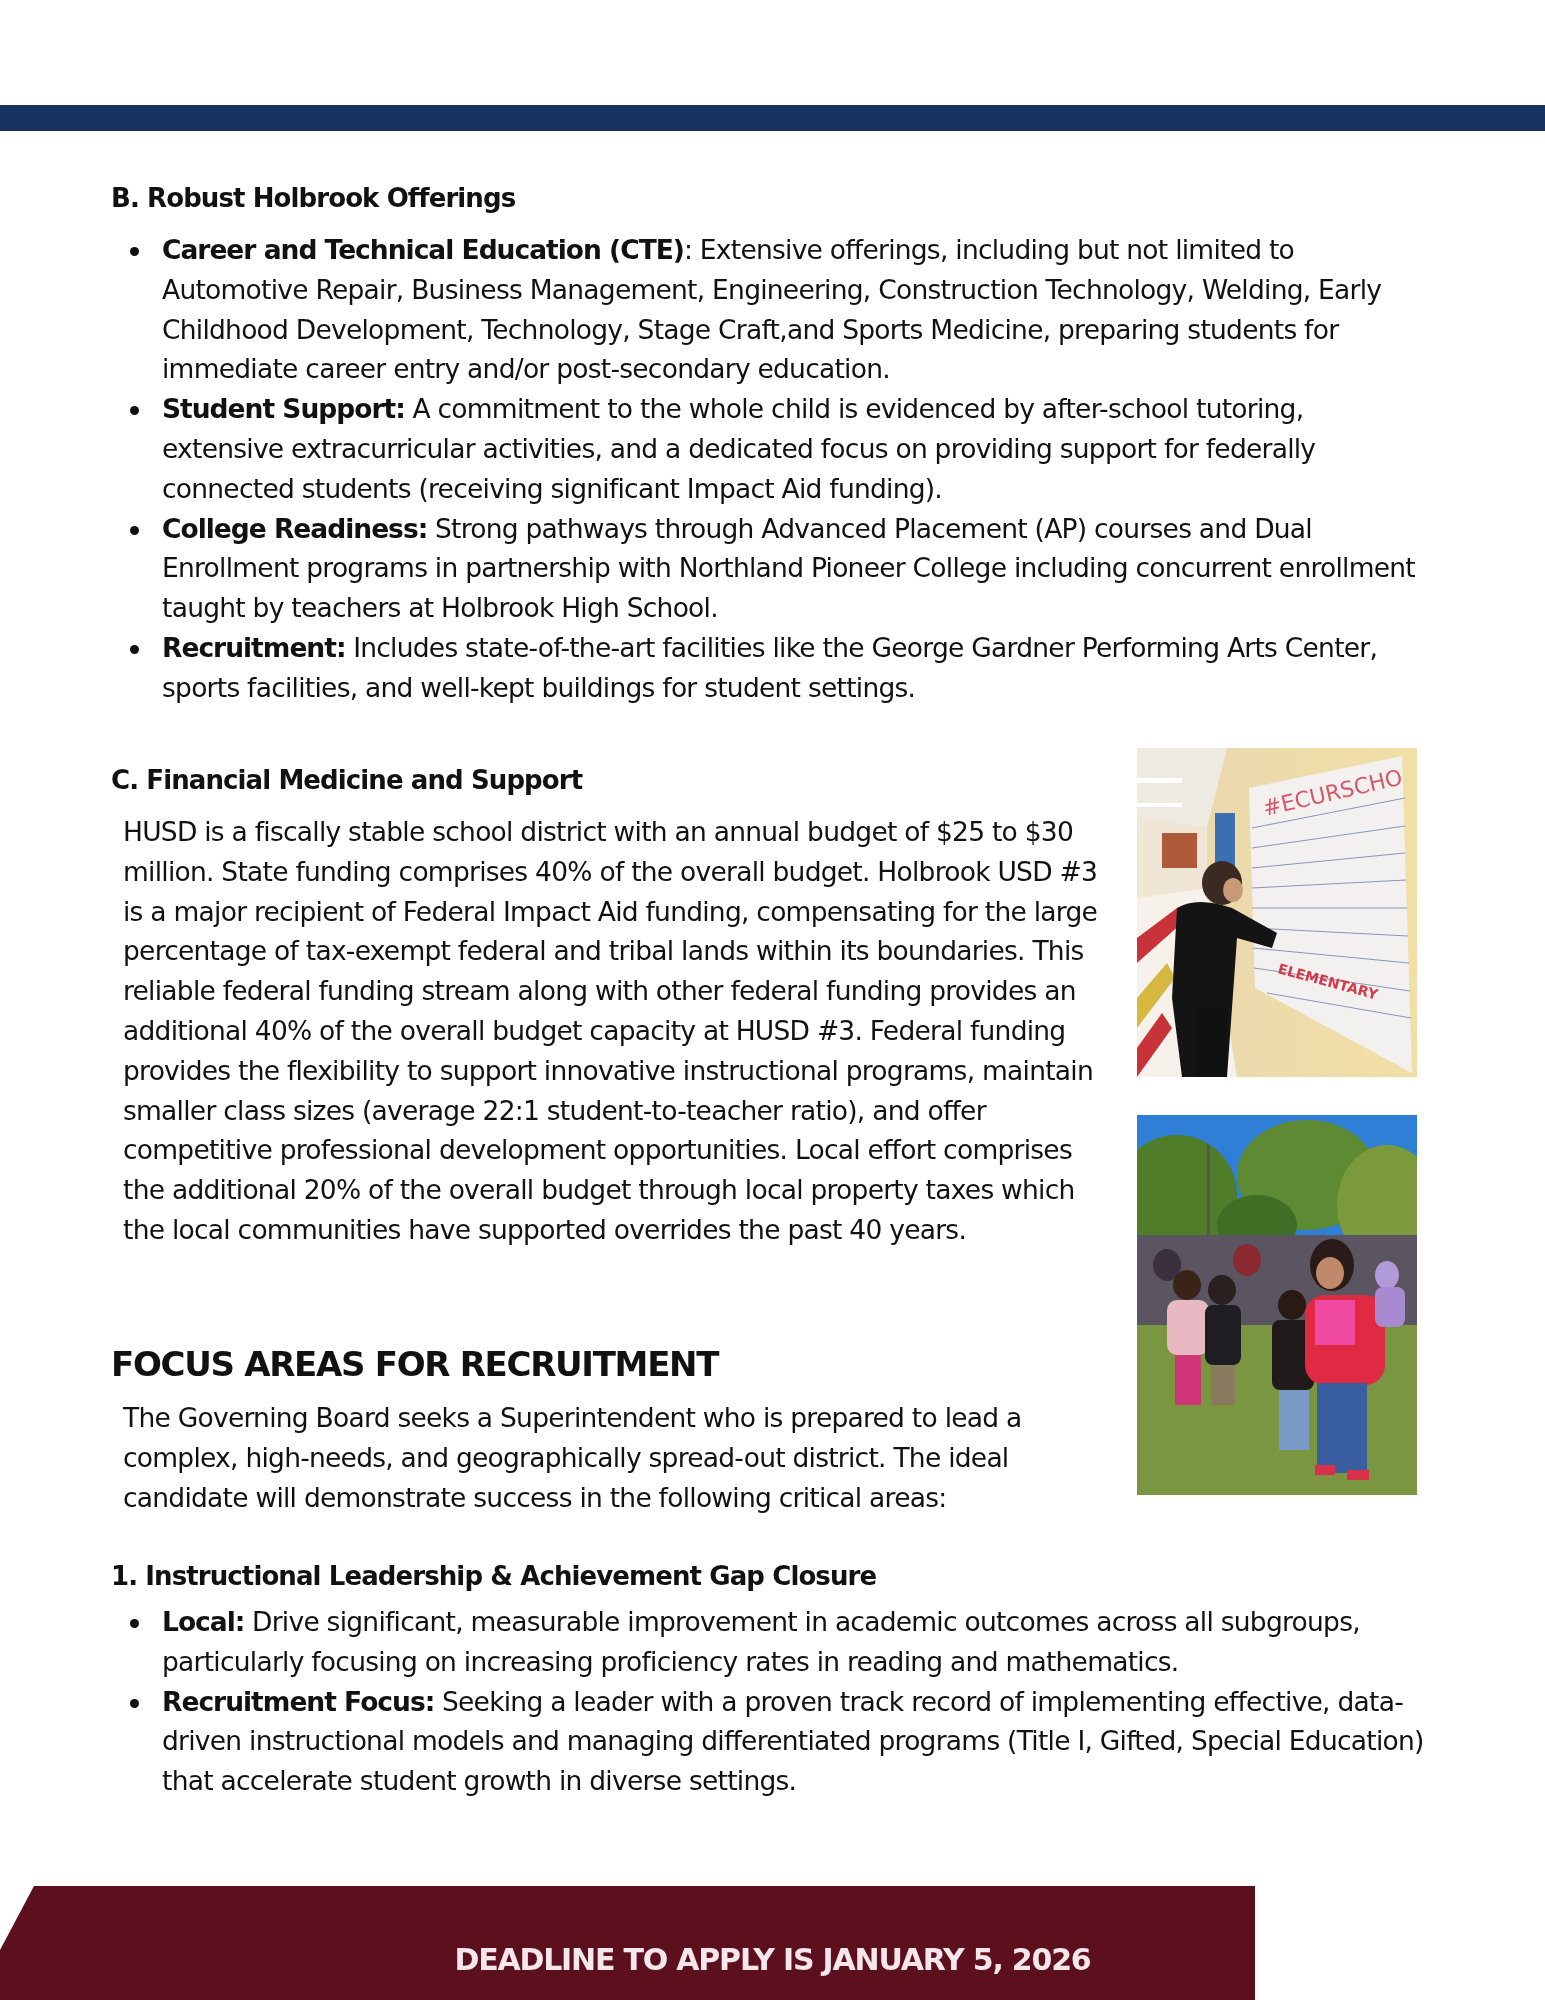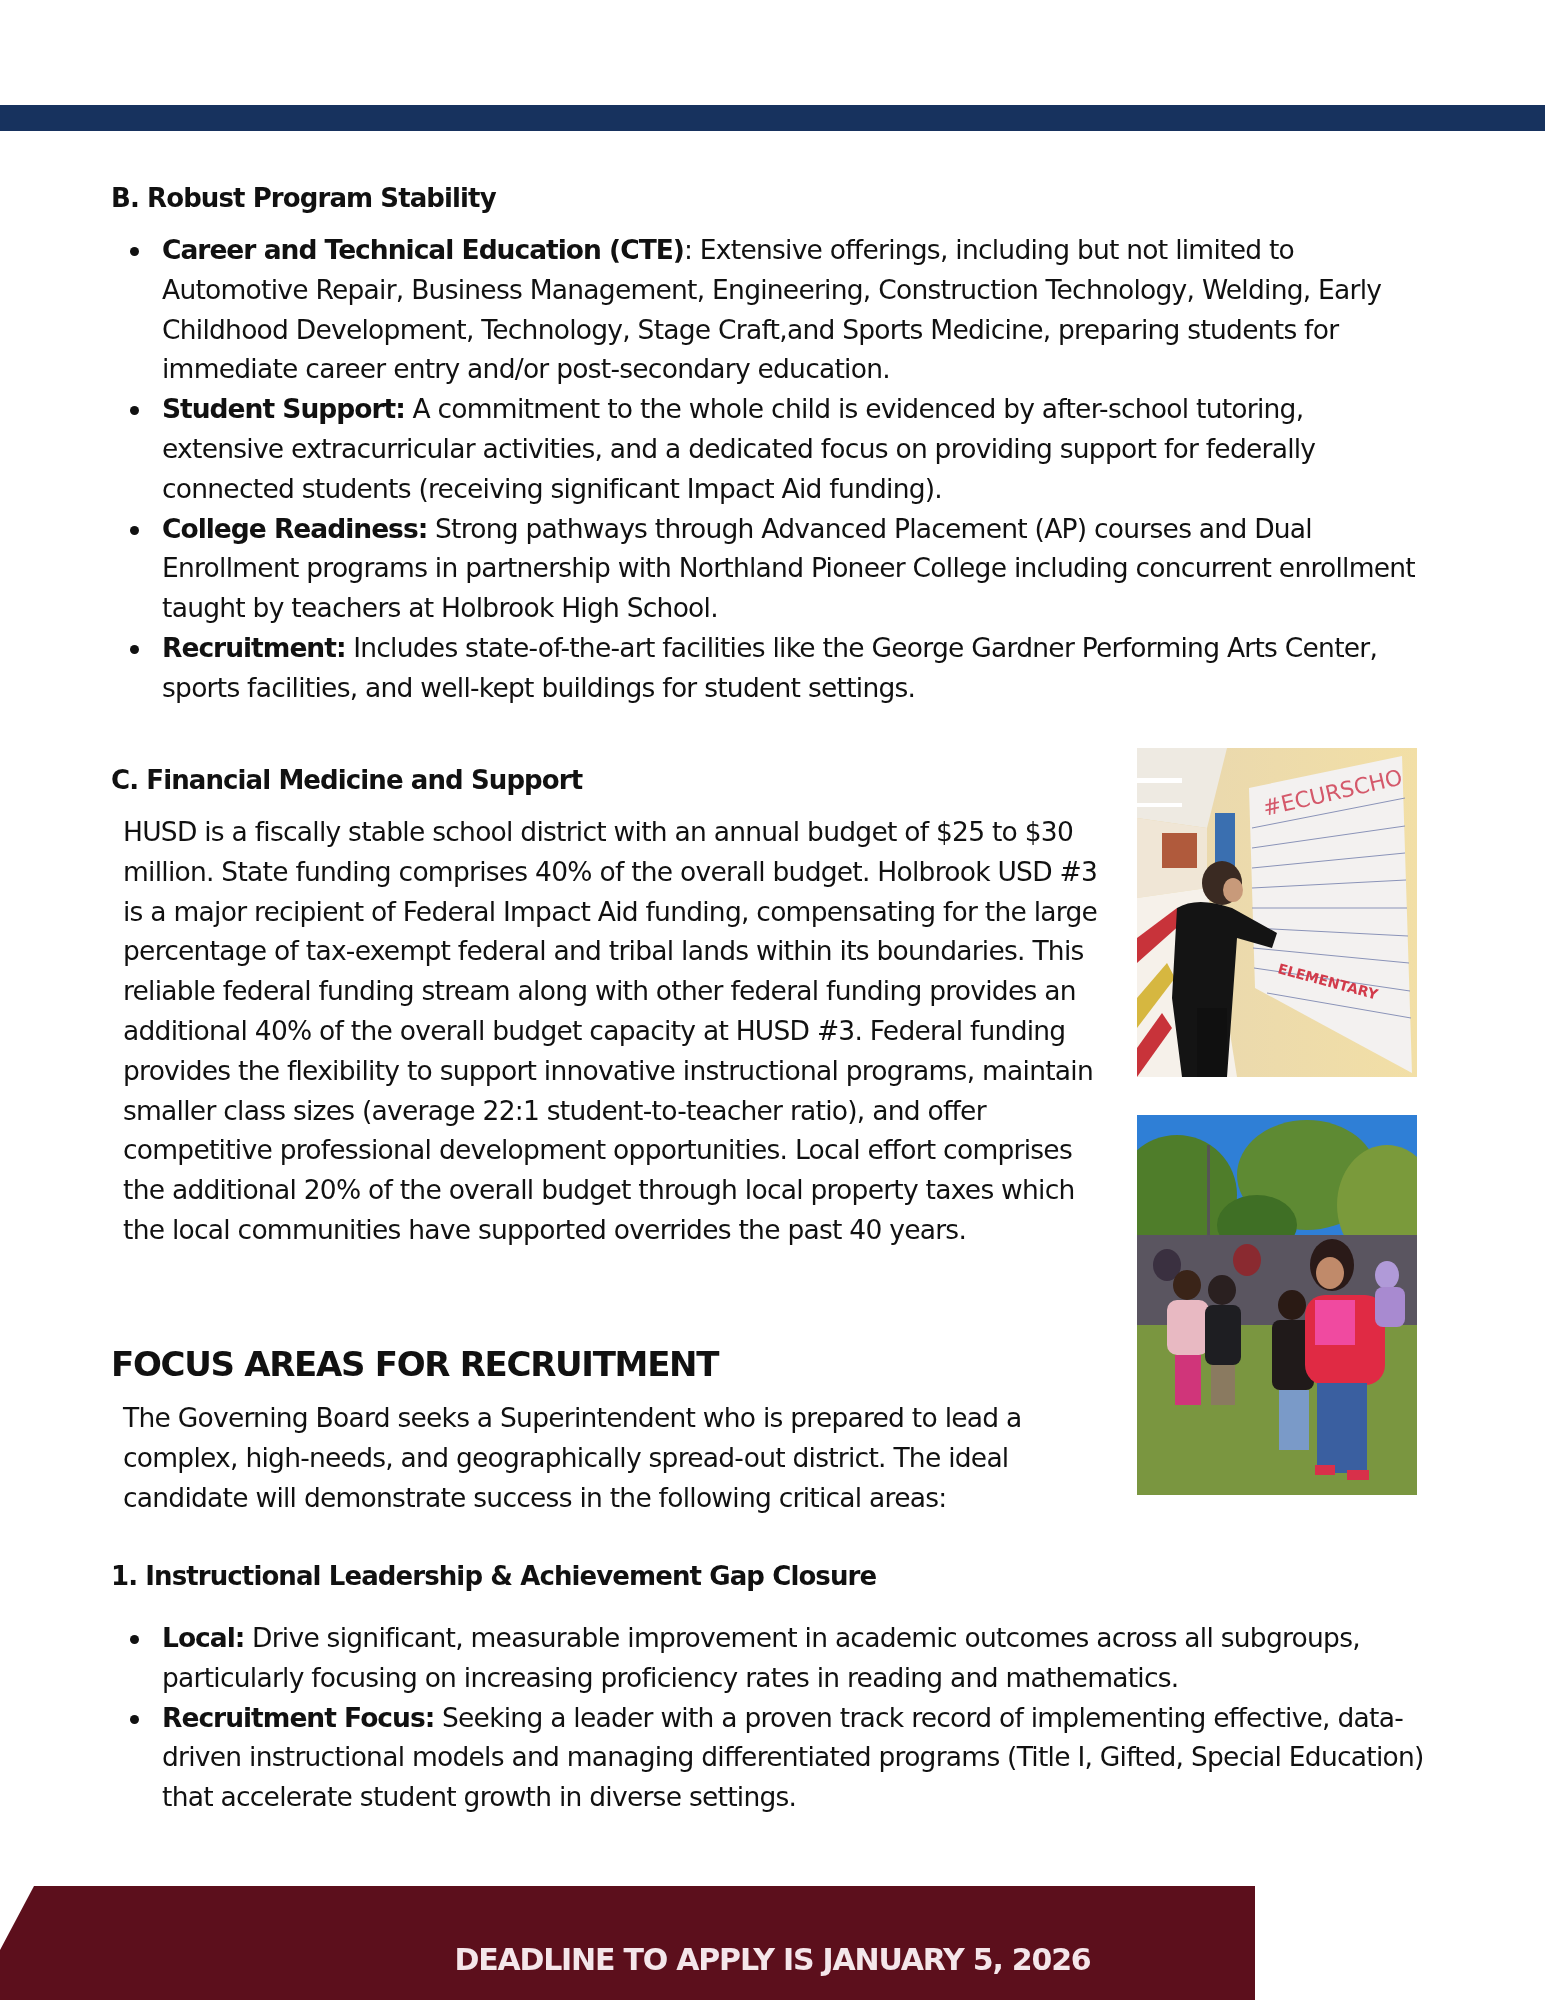--- a/index.html
+++ b/index.html
@@ -75,21 +75,21 @@
     .section-c .sub-heading { margin-bottom: 14px; }
     .focus { position: absolute; top: 1162px; left: 0; width: 1020px; }
     .main-heading {
       font-weight: bold;
       font-size: 34px;
       letter-spacing: -1.3px;
       line-height: 44px;
       margin: 0 0 12px 0;
     }
     .focus-1 { position: absolute; top: 1378px; left: 0; width: 1320px; }
-    .focus-1 .sub-heading { margin-bottom: 24px; }
+    .focus-1 .sub-heading { margin-bottom: 8px; }
     .photo {
       position: absolute;
       overflow: hidden;
     }
     .photo-1 {
       left: 1137px;
       top: 748px;
       width: 280px;
       height: 329px;
     }
@@ -122,21 +122,21 @@
     }
   </style>
 </head>
 <body>
 
 <div class="top-bar"></div>
 
 <div class="content">
 
   <section class="section-b">
-    <h3 class="sub-heading">B. Robust Program Stability</h3>
+    <h3 class="sub-heading">B. Robust Holbrook Offerings</h3>
     <ul class="bullets">
       <li><span class="dot"></span><span class="bold">Career and Technical Education (CTE)</span><span>: Extensive offerings, including but not limited to Automotive Repair, Business Management, Engineering, Construction Technology, Welding, Early Childhood Development, Technology, Stage Craft,and Sports Medicine, preparing students for immediate career entry and/or post-secondary education.</span></li>
       <li><span class="dot"></span><span class="bold">Student Support:</span><span> A commitment to the whole child is evidenced by after-school tutoring, extensive extracurricular activities, and a dedicated focus on providing support for federally connected students (receiving significant Impact Aid funding).</span></li>
       <li><span class="dot"></span><span class="bold">College Readiness:</span><span> Strong pathways through Advanced Placement (AP) courses and Dual Enrollment programs in partnership with Northland Pioneer College including concurrent enrollment taught by teachers at Holbrook High School.</span></li>
       <li><span class="dot"></span><span class="bold">Recruitment:</span><span> Includes state-of-the-art facilities like the George Gardner Performing Arts Center, sports facilities, and well-kept buildings for student settings.</span></li>
     </ul>
   </section>
 
   <section class="section-c">
     <h3 class="sub-heading">C. Financial Medicine and Support</h3>

